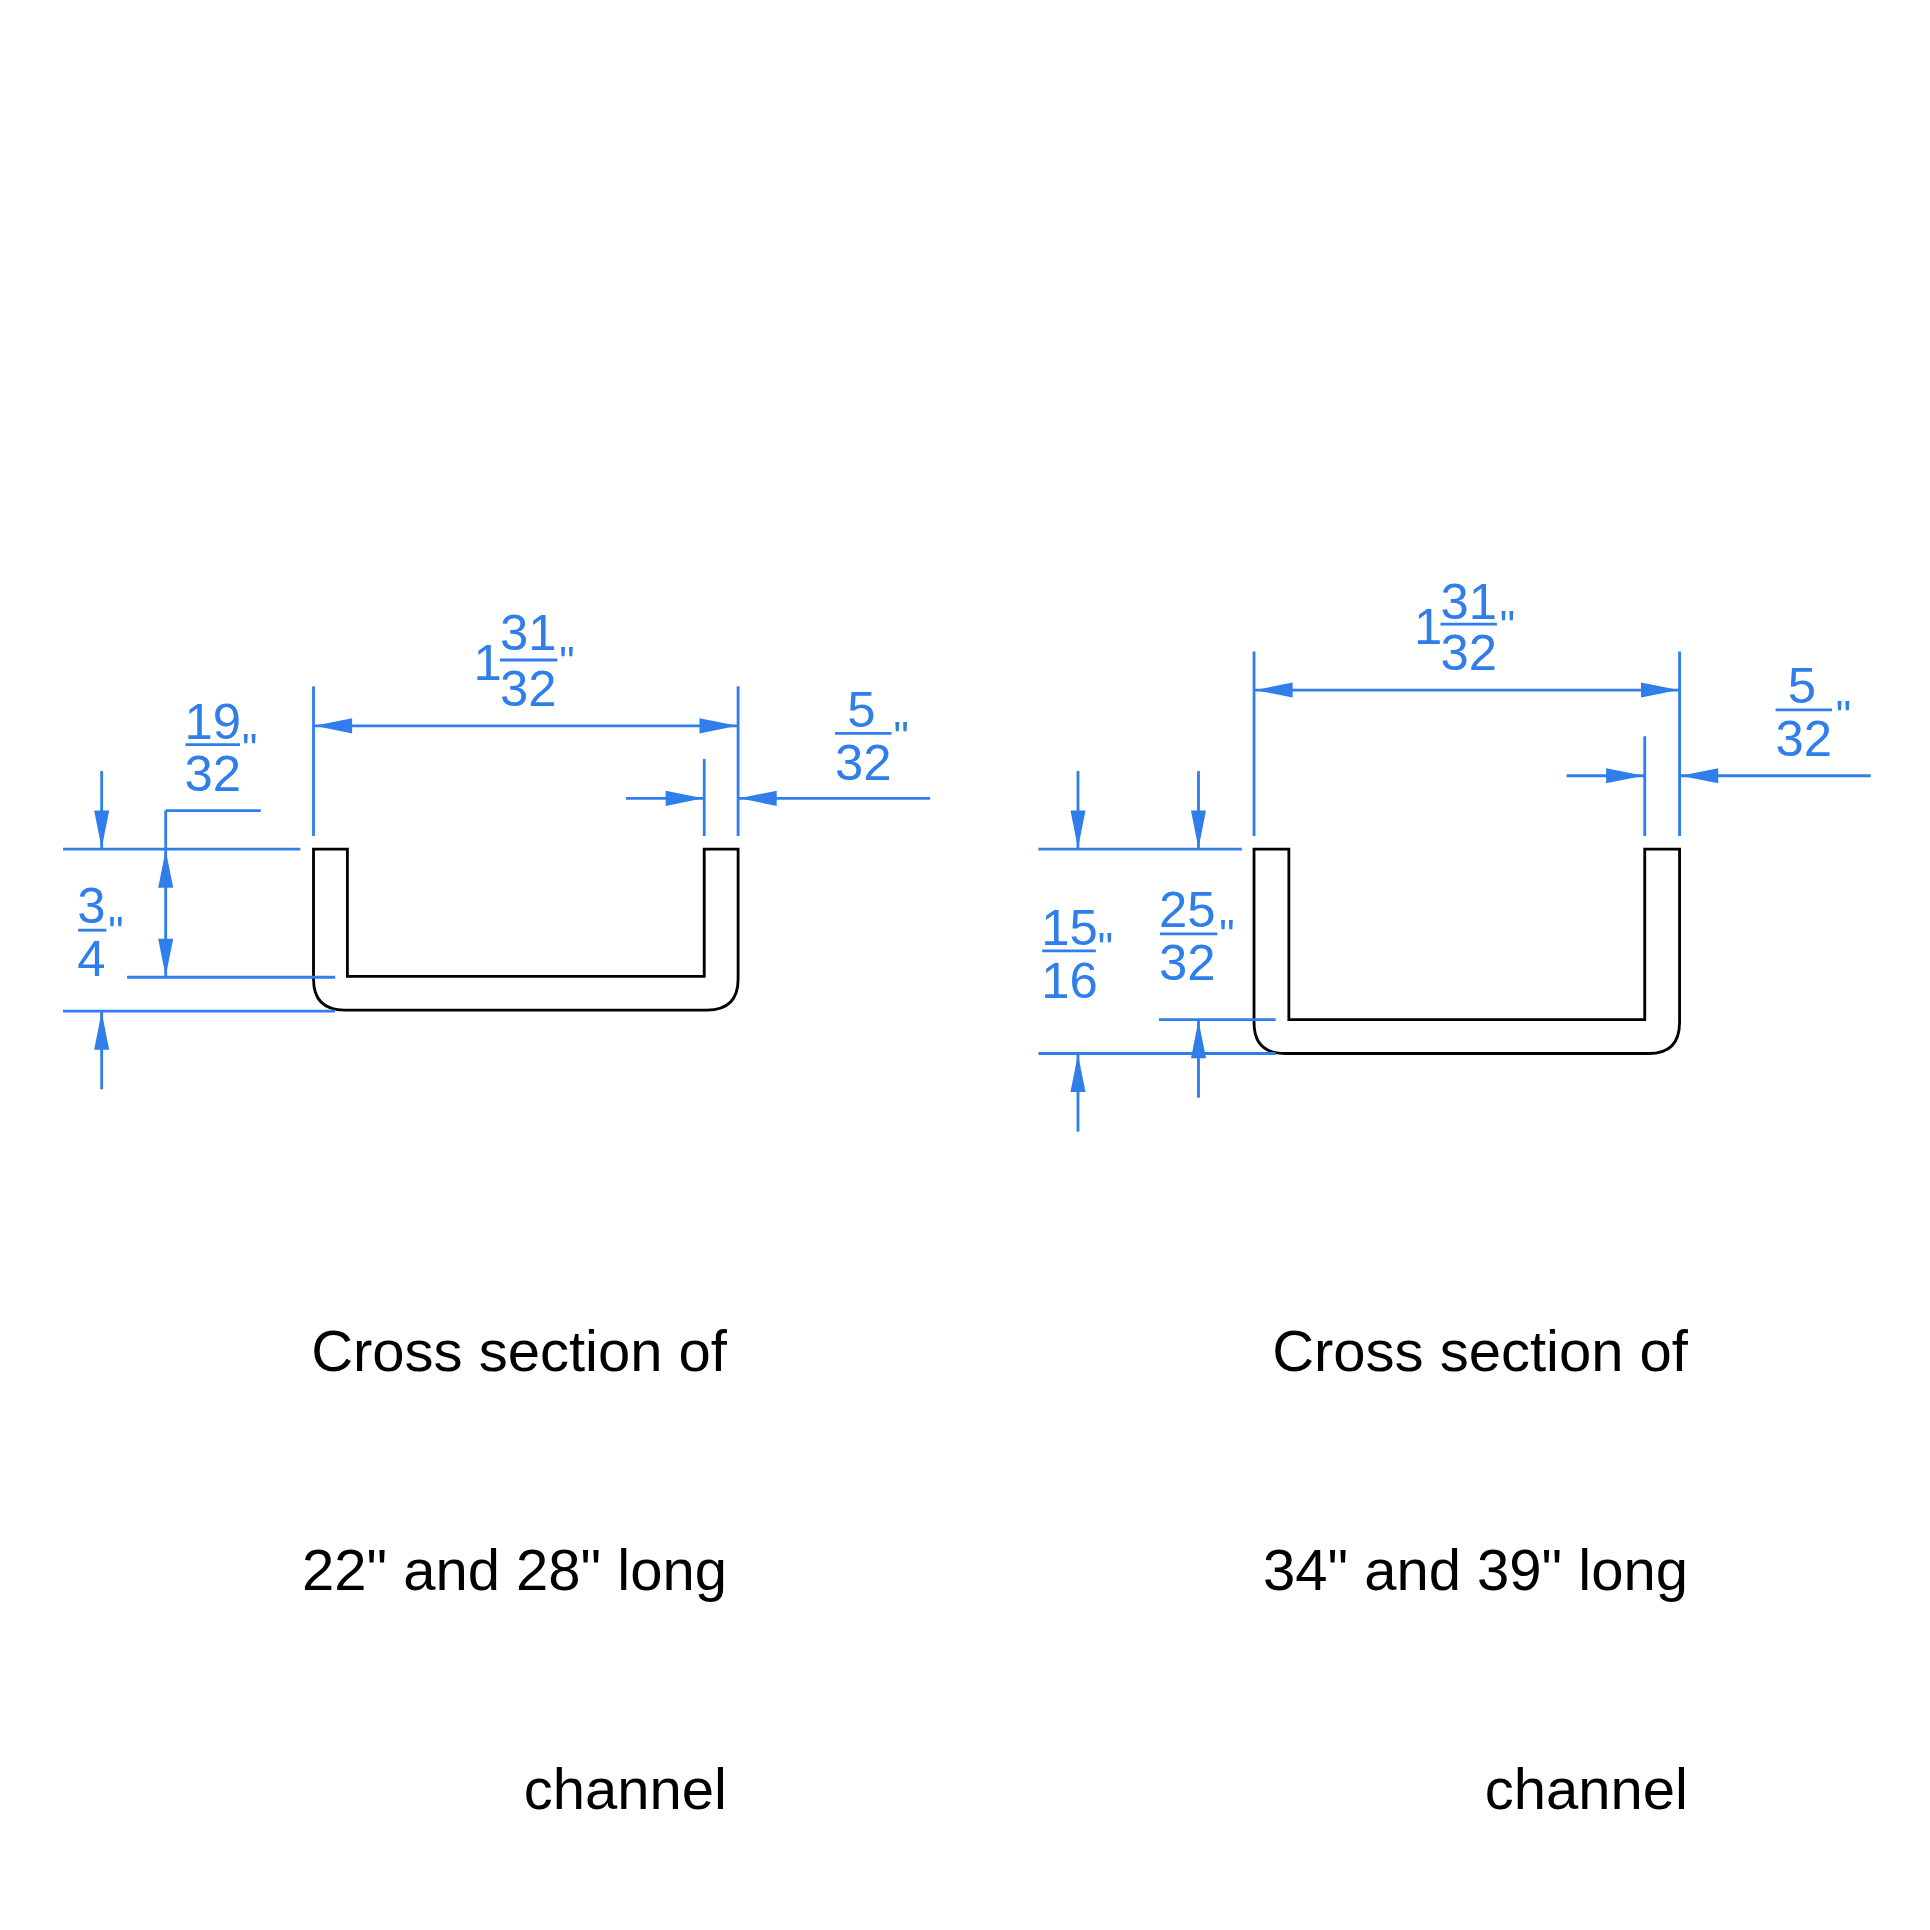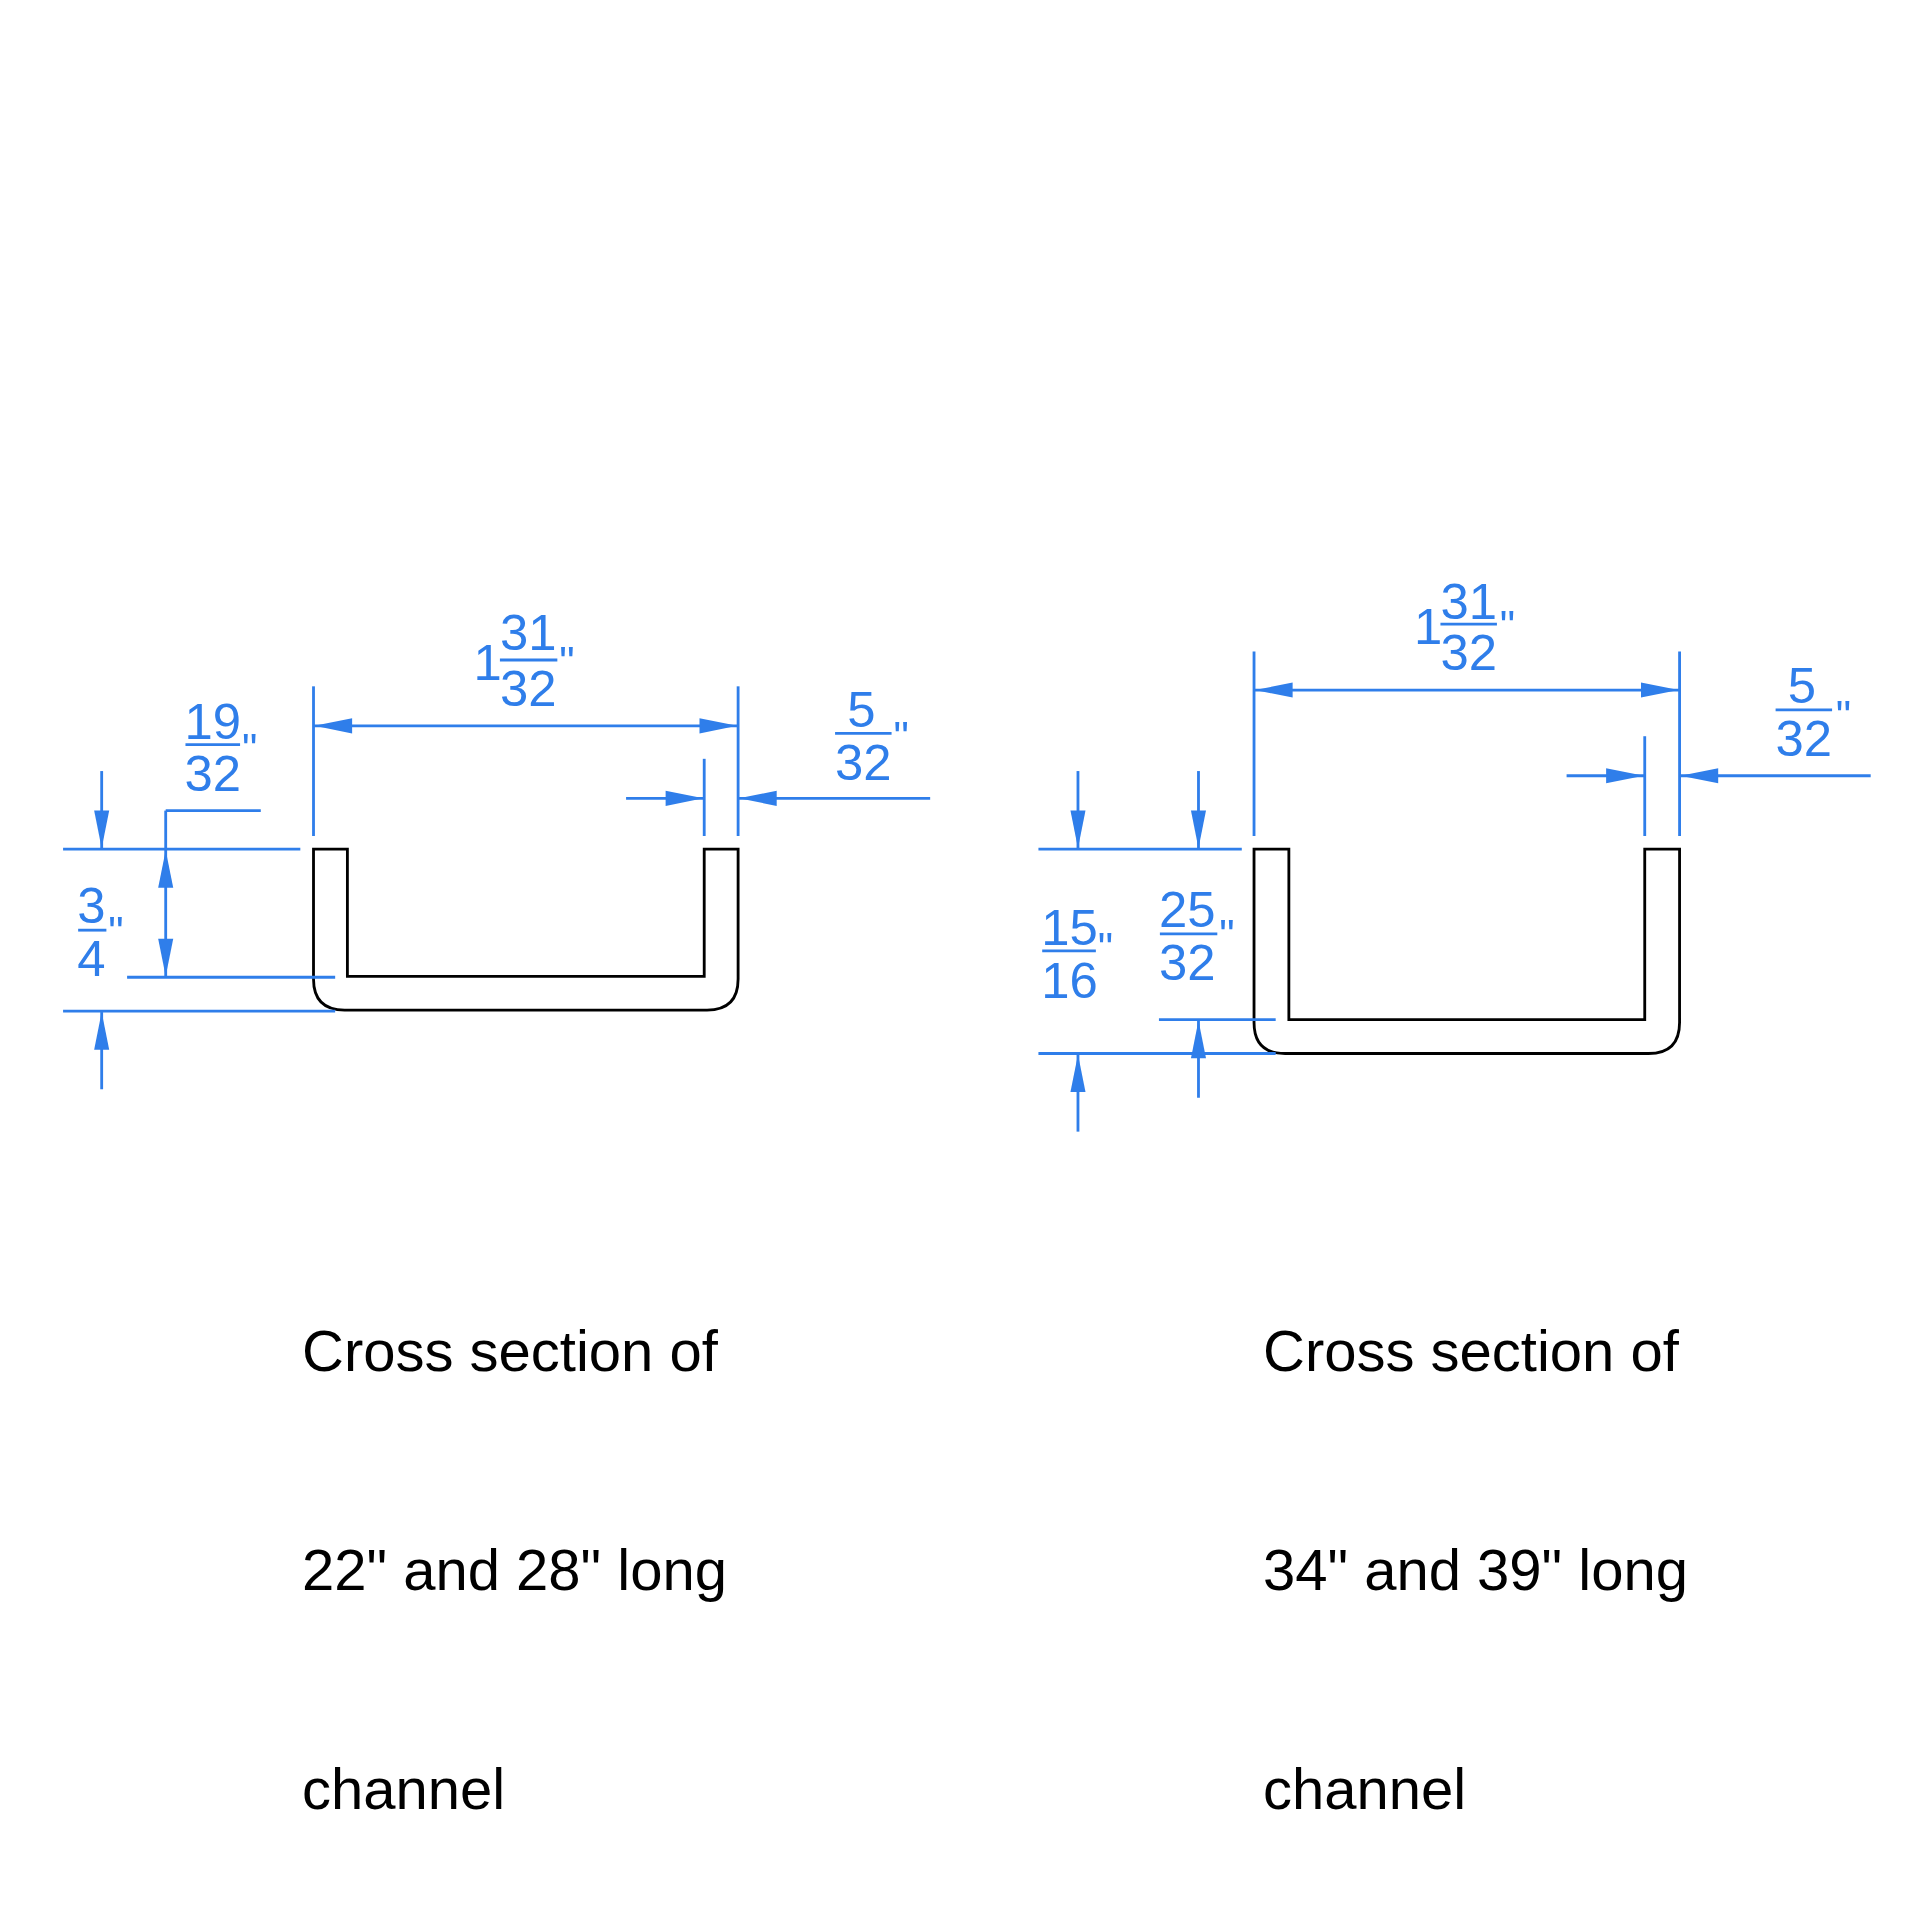--- a/index.html
+++ b/index.html
@@ -4,21 +4,21 @@
   <style>
     html, body { margin: 0; padding: 0; background: #ffffff; }
     body { width: 1930px; height: 1930px; position: relative; overflow: hidden; }
     svg { position: absolute; left: 0; top: 0; }
     .dim { stroke: #2F7EEA; stroke-width: 3; fill: none; }
     .arrow { fill: #2F7EEA; stroke: none; }
     .profile { stroke: #000000; stroke-width: 3; fill: none; }
     .dimtext { fill: #2F7EEA; font-family: "Liberation Sans", sans-serif; font-size: 54px; }
     .quote { fill: #2F7EEA; font-family: "Liberation Sans", sans-serif; font-size: 46px; }
     .caption { position: absolute; font-family: "Liberation Sans", sans-serif; font-size: 58px; line-height: 73px; color: #000000; white-space: pre; }
-    .caption div { height: 73px; }
+    .caption div { height: 73px; text-align: right; }
   </style>
 </head>
 <body>
 
 <svg width="1930" height="1930" viewBox="0 0 2050 2050">
 
   <g>
 
     <path class="profile" d="M333,902 L369,902 L369,1037 L748,1037 L748,902 L784,902 L784,1040 Q784,1073 751,1073 L366,1073 Q333,1073 333,1040 Z"></path>
 

